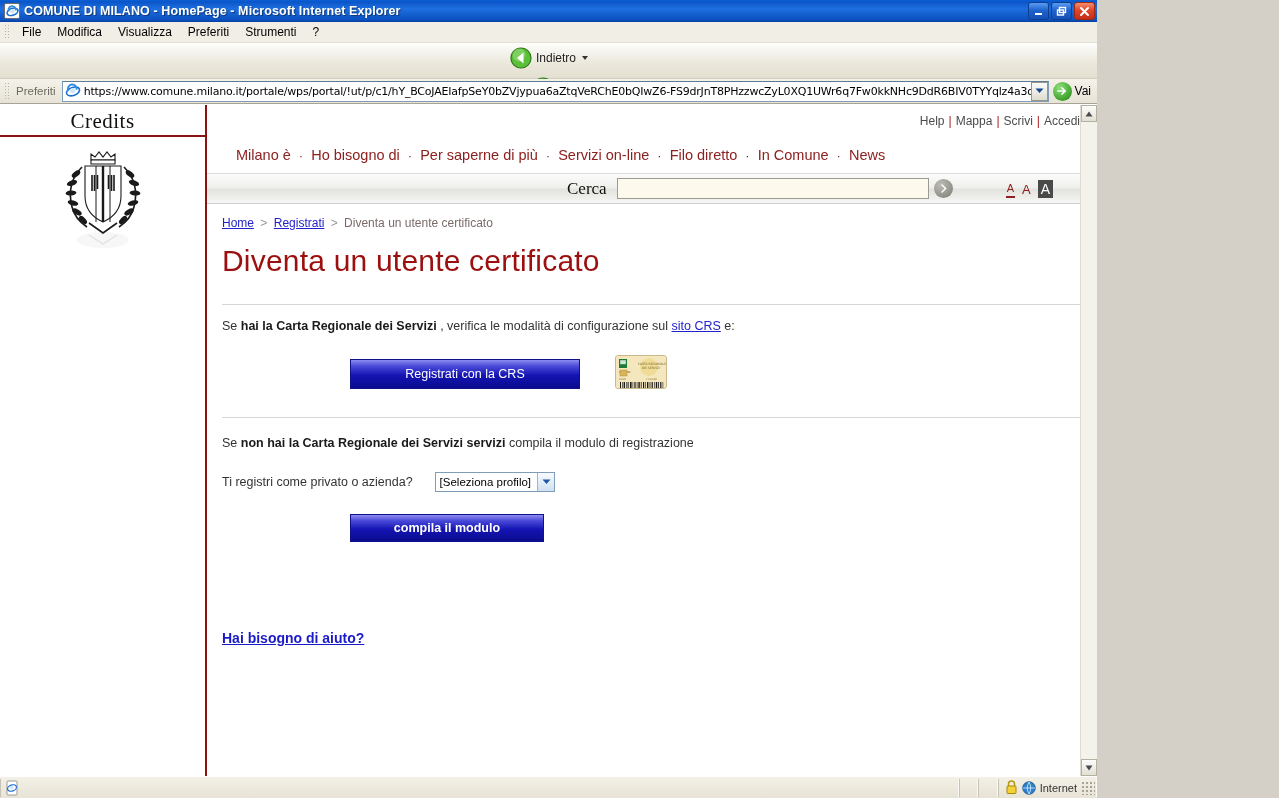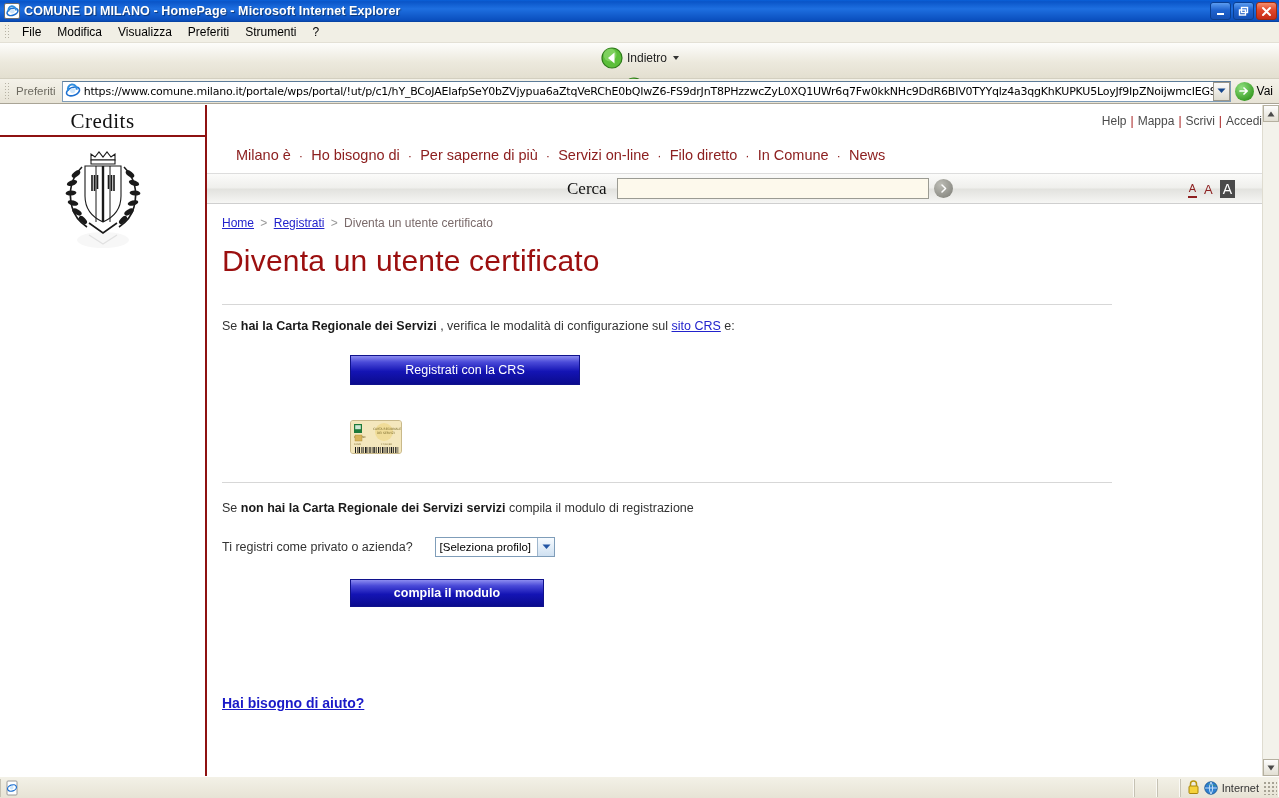--- a/index.html
+++ b/index.html
@@ -5,21 +5,21 @@
   * { box-sizing: border-box; }
   html, body {
     margin: 0; padding: 0;
     width: 1279px; height: 798px;
     overflow: hidden;
     font-family: "Liberation Sans", sans-serif;
     background: #d4d0c8;
   }
 
   
-  .ie-window { width: 1279px; height: 798px; display: flex; flex-direction: column;
+  .ie-window { width: 1097px; height: 798px; display: flex; flex-direction: column;
                background: #d6d2c6; }
 
   .titlebar {
     height: 22px;
     background: linear-gradient(to bottom, #0A60D8 0%, #0A55C8 8%, #1E6FE0 40%, #0A4FBE 92%, #063E9A 100%);
     display: flex; align-items: center; padding: 0 2px 0 4px; color: #fff;
     font-size: 12px; font-weight: bold; position: relative;
   }
   .titlebar .tb-icon {
     width: 16px; height: 16px; margin-right: 4px; background: #fff;
@@ -152,21 +152,21 @@
 
   h1.page-title { font-size: 30px; color: #9b0f0f; font-weight: normal;
                   margin: 10px 0 26px 0; letter-spacing: .2px; }
 
   .hr { height: 1px; background: #d7d7d7; width: 890px; margin: 0 0 14px 0; }
 
   .para { font-size: 12.5px; color: #333; margin-bottom: 22px; }
   .para b { color: #1a1a1a; }
   .para a { color: #2222cc; text-decoration: underline; }
 
-  .btn-row { display: flex; align-items: flex-start; gap: 35px; margin-left: 128px; margin-bottom: 28px; flex-direction: column; }
+  .btn-row { display: flex; align-items: flex-end; gap: 35px; margin-left: 128px; margin-bottom: 28px; }
   .blue-btn {
     border: 1px solid #10128c; color: #fff; font-size: 12.5px;
     display: flex; align-items: center; justify-content: center;
     background: linear-gradient(to bottom, #8c8cf0 0%, #4a4ad8 22%, #1414b4 55%, #0b0b8e 100%);
   }
   .btn-crs { width: 230px; height: 30px; }
   .btn-modulo { width: 194px; height: 28px; font-weight: bold; }
 
   .crs-card { width: 52px; height: 34px; border: 1px solid #c9b98a; border-radius: 3px;
               background: linear-gradient(135deg,#f7eccb 0%,#f3e3b4 45%,#e8d79d 100%);

